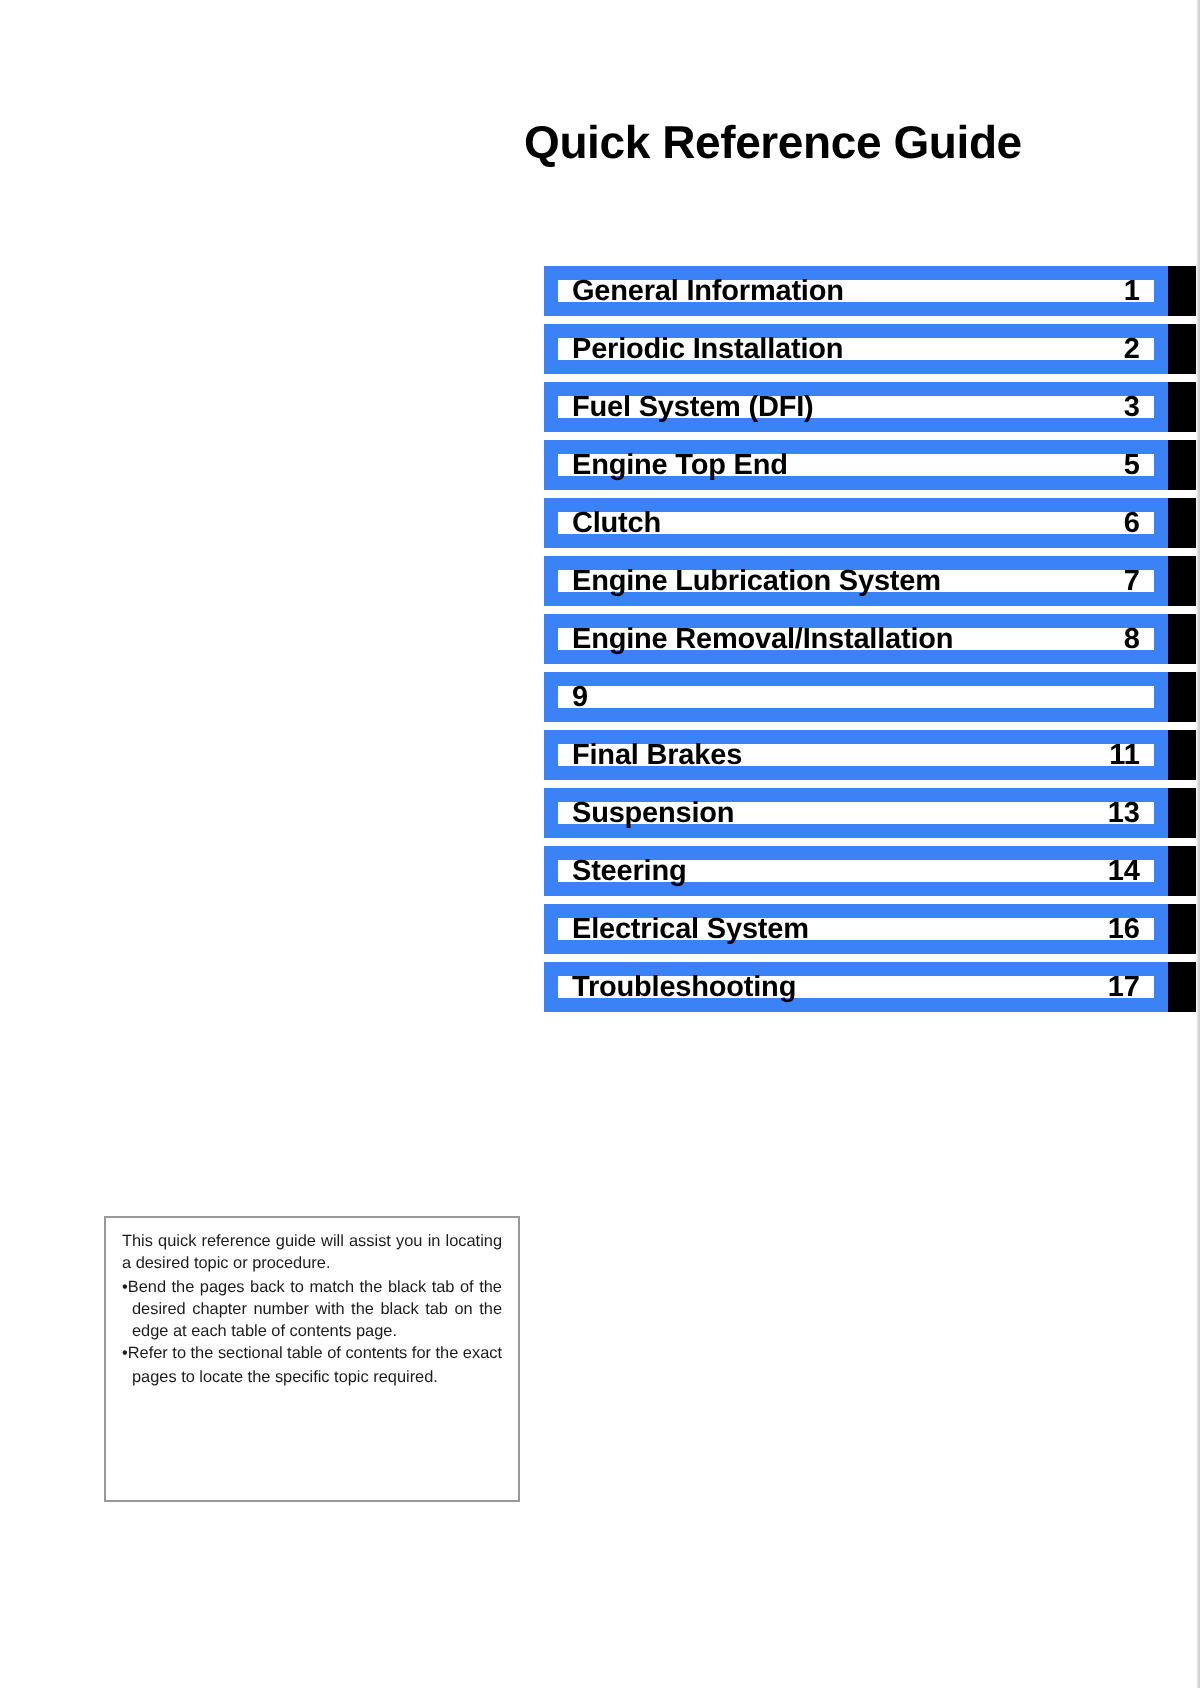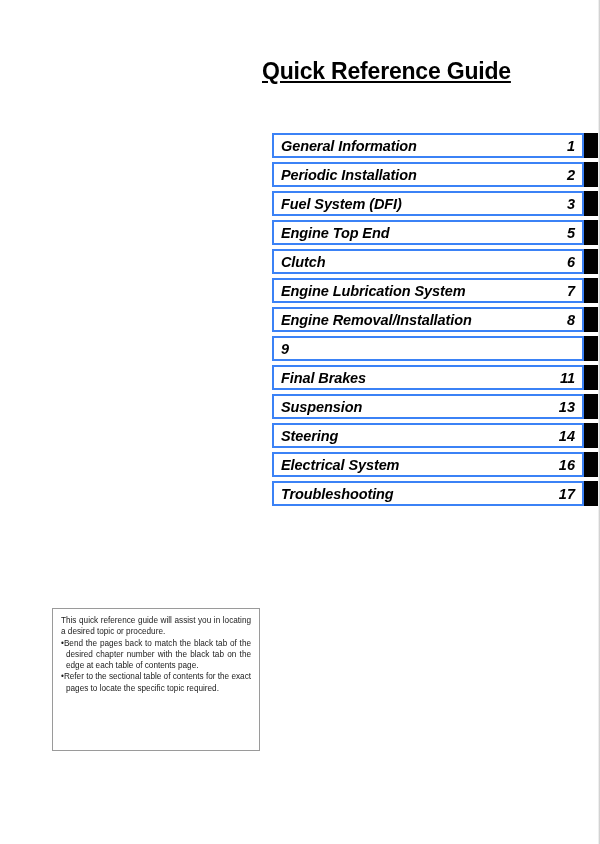--- a/index.html
+++ b/index.html
@@ -30,47 +30,45 @@
     position: absolute;
     left: 262px;
     top: 56px;
     width: 248px;
     text-align: left;
     font-size: 23px;
     font-weight: bold;
     letter-spacing: -0.2px;
     line-height: 30px;
     white-space: nowrap;
-    text-decoration: underline;
   }
 
   
   #chapter-list {
     position: absolute;
     left: 272px;
     top: 133px;
     width: 326px;
   }
   .chapter-row {
     position: relative;
     height: 25px;
     margin-bottom: 4px;
     display: flex;
     align-items: stretch;
   }
   .chapter-box {
     box-sizing: border-box;
     width: 312px;
-    border: 2px solid #3b82f6;
+    border: 7px solid #3b82f6;
     background: #ffffff;
     display: flex;
     align-items: center;
     justify-content: space-between;
     padding: 0 7px 0 7px;
-    font-style: italic;
   }
   .chapter-label {
     font-size: 14.5px;
     font-weight: bold;
     line-height: 16px;
     letter-spacing: -0.1px;
     white-space: nowrap;
   }
   .chapter-number {
     font-size: 14.5px;

